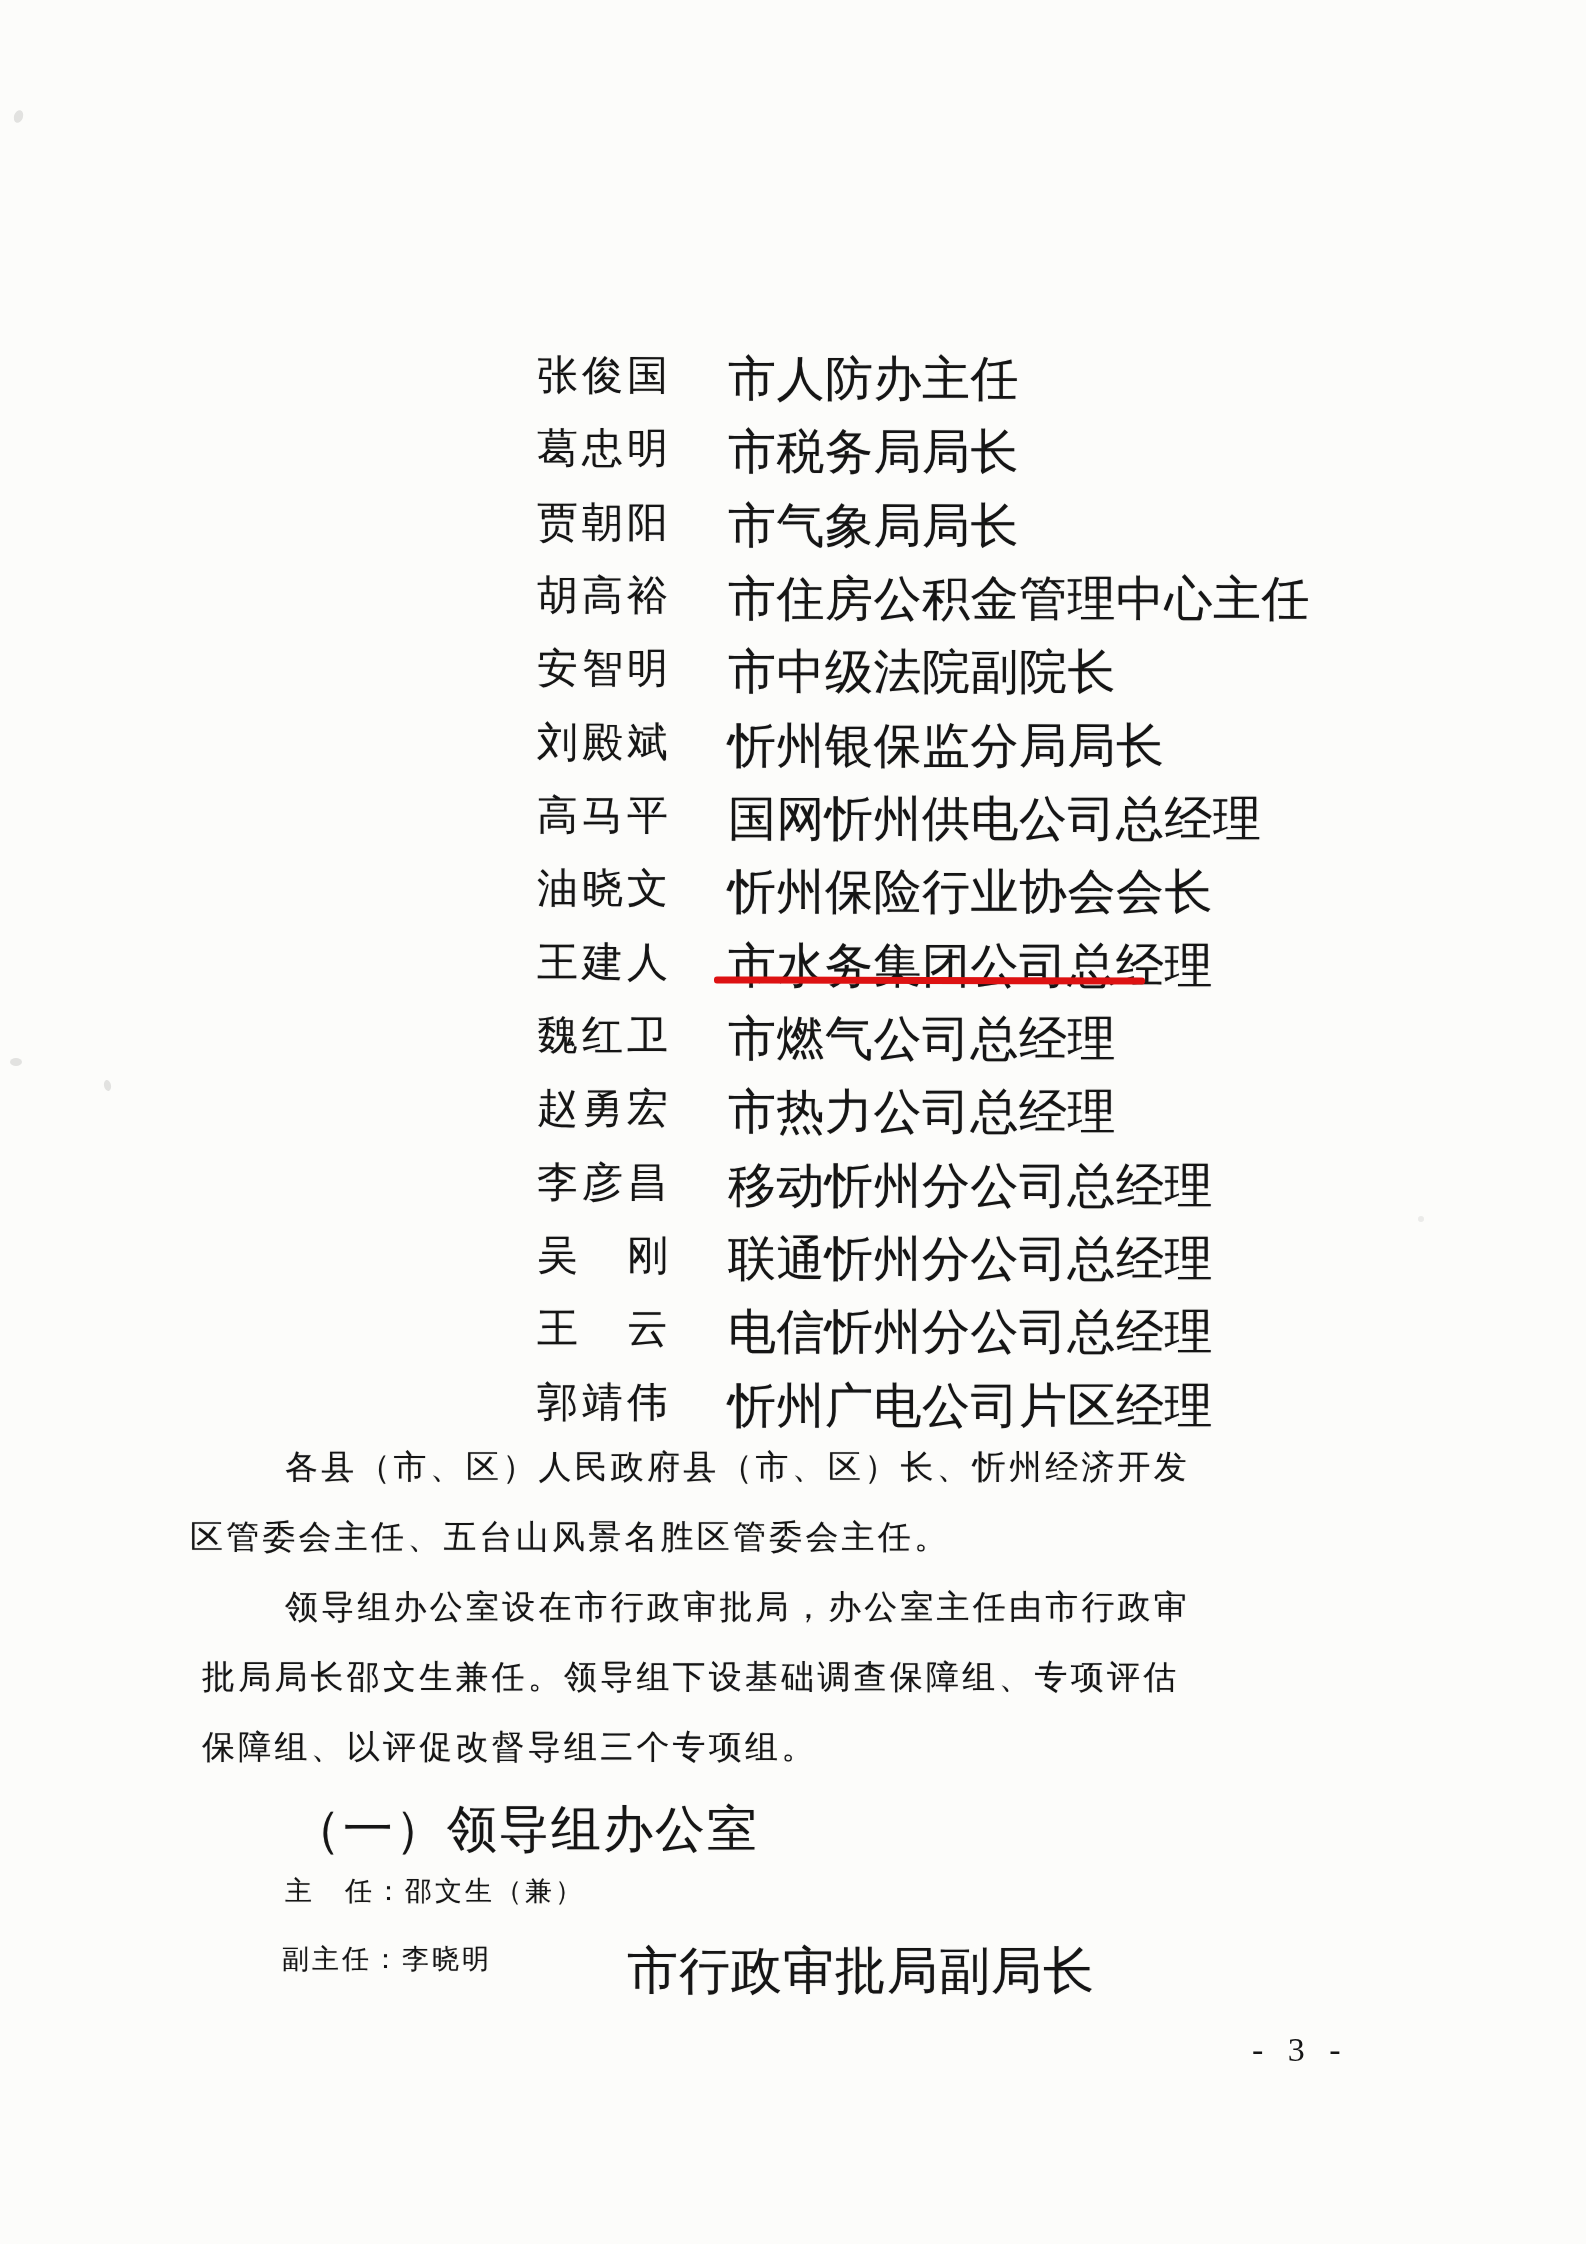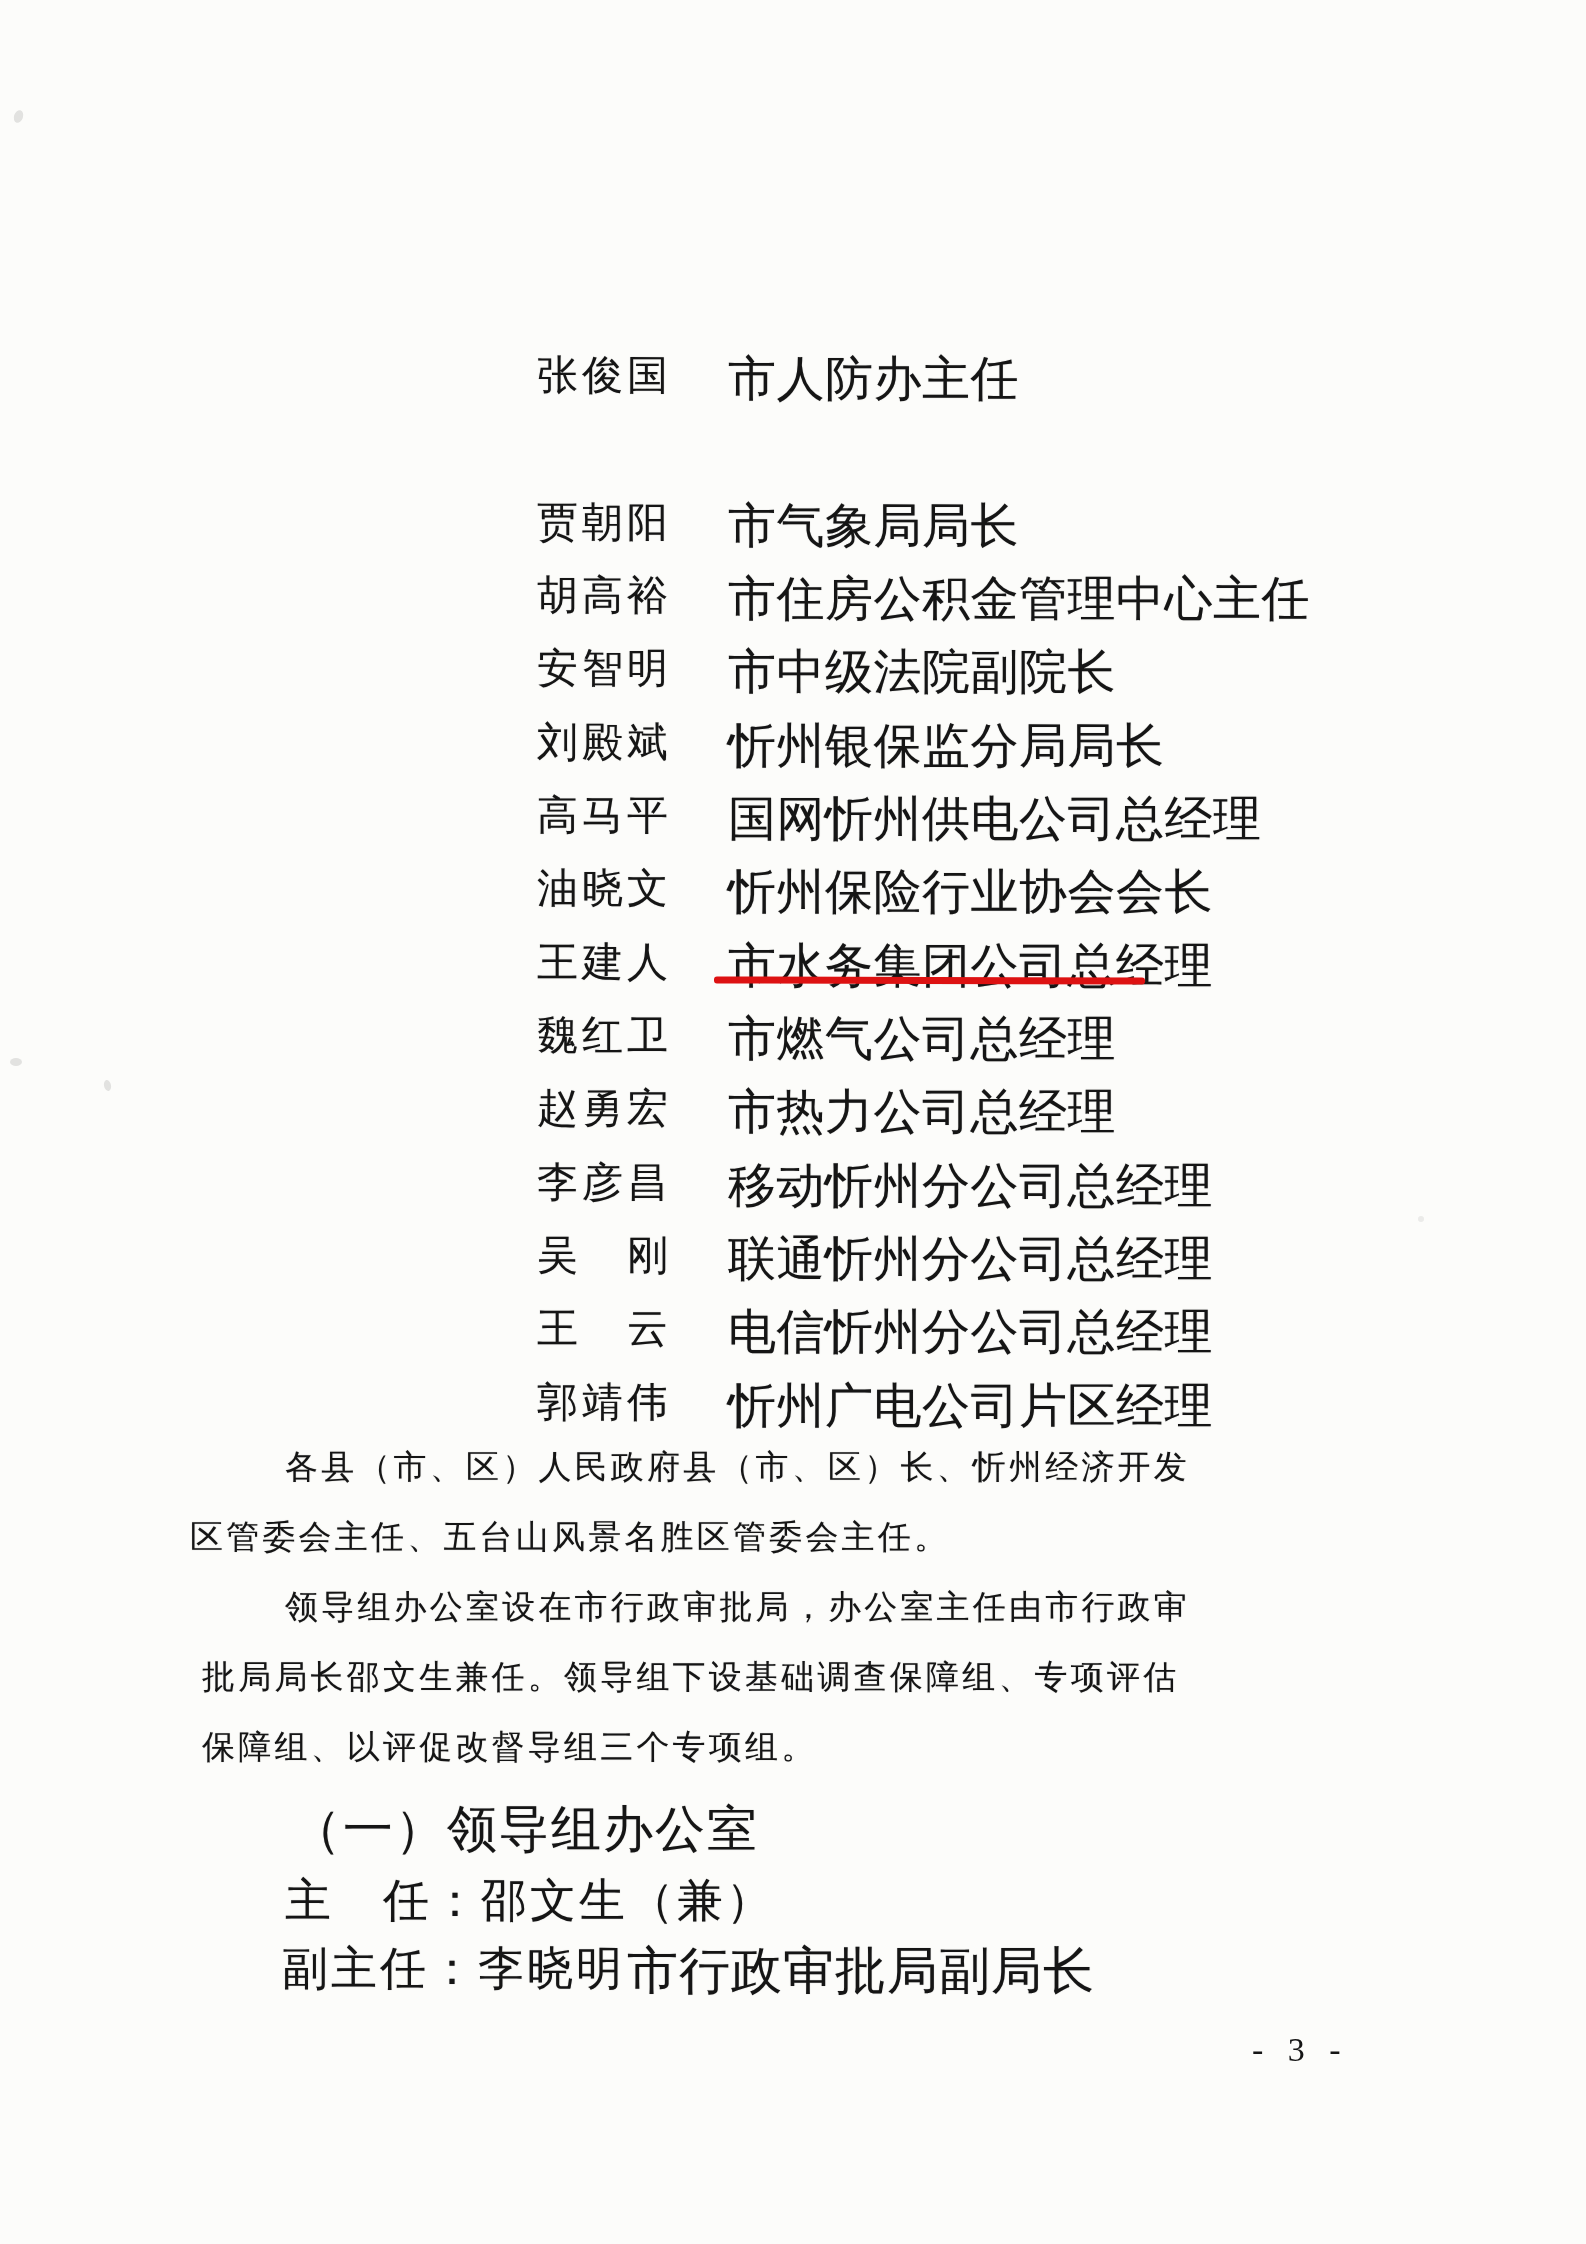--- a/index.html
+++ b/index.html
@@ -16,21 +16,21 @@
   .title{position:absolute;left:728px;font-size:48px;letter-spacing:0.5px;}
   
   .red-underline{
     position:absolute;left:714px;top:971px;width:431px;height:7px;
     background:#dd1212;border-radius:3px;transform:rotate(0.15deg);
   }
   
   .pline{position:absolute;font-size:33px;letter-spacing:3.2px;}
   .heading{position:absolute;font-size:50px;letter-spacing:2px;}
   
-  .officer-label{position:absolute;font-size:46px;letter-spacing:3px;}
+  .officer-label{position:absolute;font-size:27px;letter-spacing:3px;}
   .officer-title{position:absolute;font-size:51px;letter-spacing:1px;}
   
   .pagenum{position:absolute;left:1252px;top:2027px;font-size:34px;letter-spacing:2px;word-spacing:12px;line-height:1;white-space:pre;}
   
   .speck{position:absolute;background:rgba(40,40,40,.12);border-radius:50%;}
   .speck.s1{left:14px;top:104px;width:9px;height:13px;transform:rotate(18deg);}
   .speck.s2{left:10px;top:1052px;width:12px;height:8px;}
   .speck.s3{left:104px;top:1074px;width:7px;height:11px;transform:rotate(-12deg);}
   .speck.s4{left:1418px;top:1210px;width:6px;height:6px;background:rgba(40,40,40,.08);}
 </style>
@@ -40,20 +40,24 @@
 <div class="page">
 
   <div class="speck s1"></div>
   <div class="speck s2"></div>
   <div class="speck s3"></div>
   <div class="speck s4"></div>
 
   <div class="row" style="top:349px">
     <span class="name txt">张俊国</span>
     <span class="title txt">市人防办主任</span>
+  </div>
+  <div class="row" style="top:422px">
+    <span class="name txt">葛忠明</span>
+    <span class="title txt">市税务局局长</span>
   </div>
   <div class="row" style="top:496px">
     <span class="name txt">贾朝阳</span>
     <span class="title txt">市气象局局长</span>
   </div>
   <div class="row" style="top:569px">
     <span class="name txt">胡高裕</span>
     <span class="title txt">市住房公积金管理中心主任</span>
   </div>
   <div class="row" style="top:642px">

